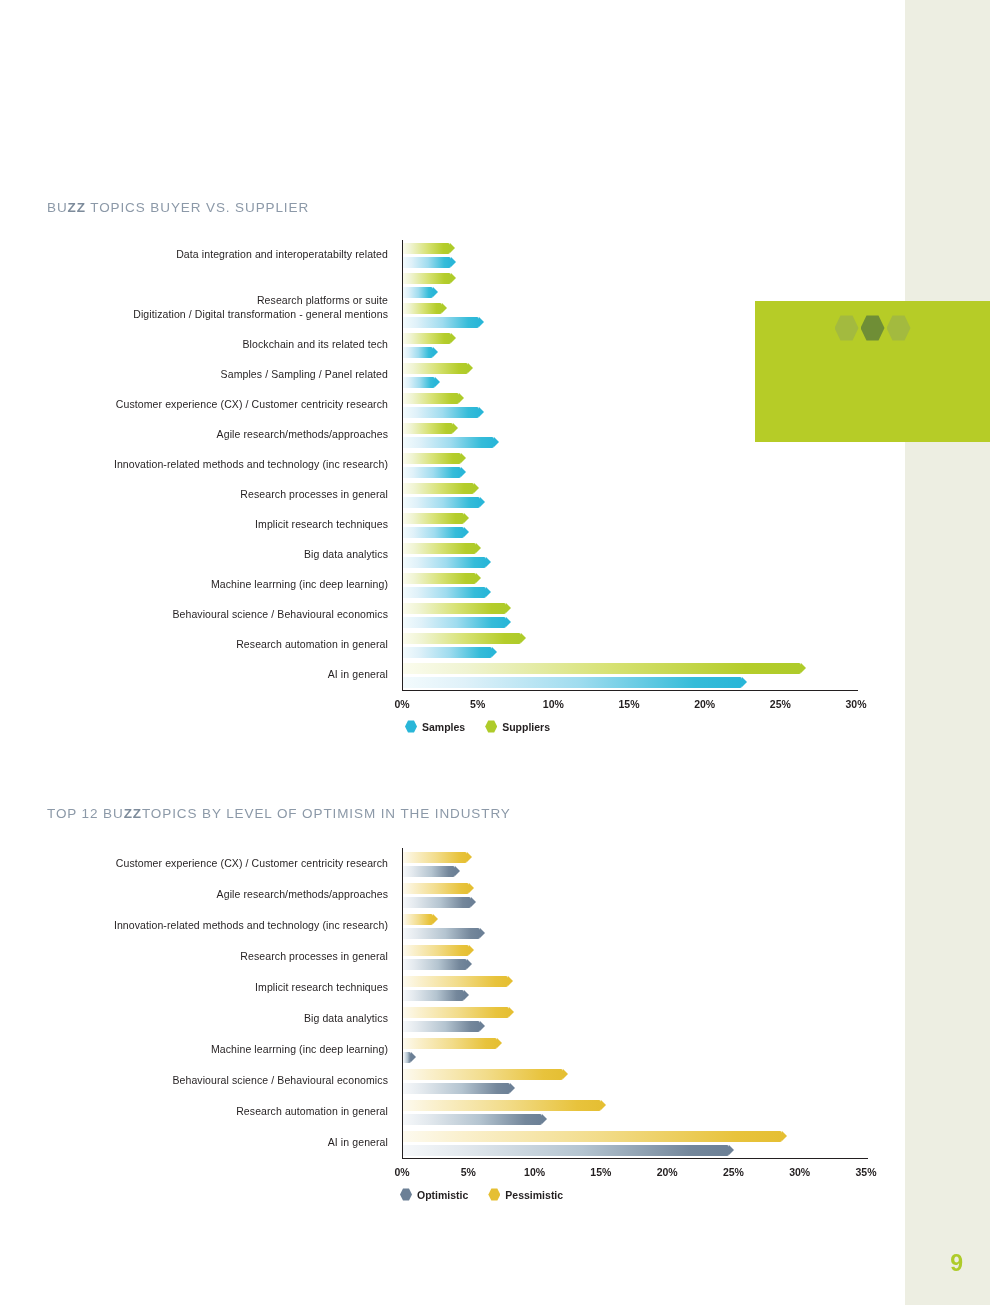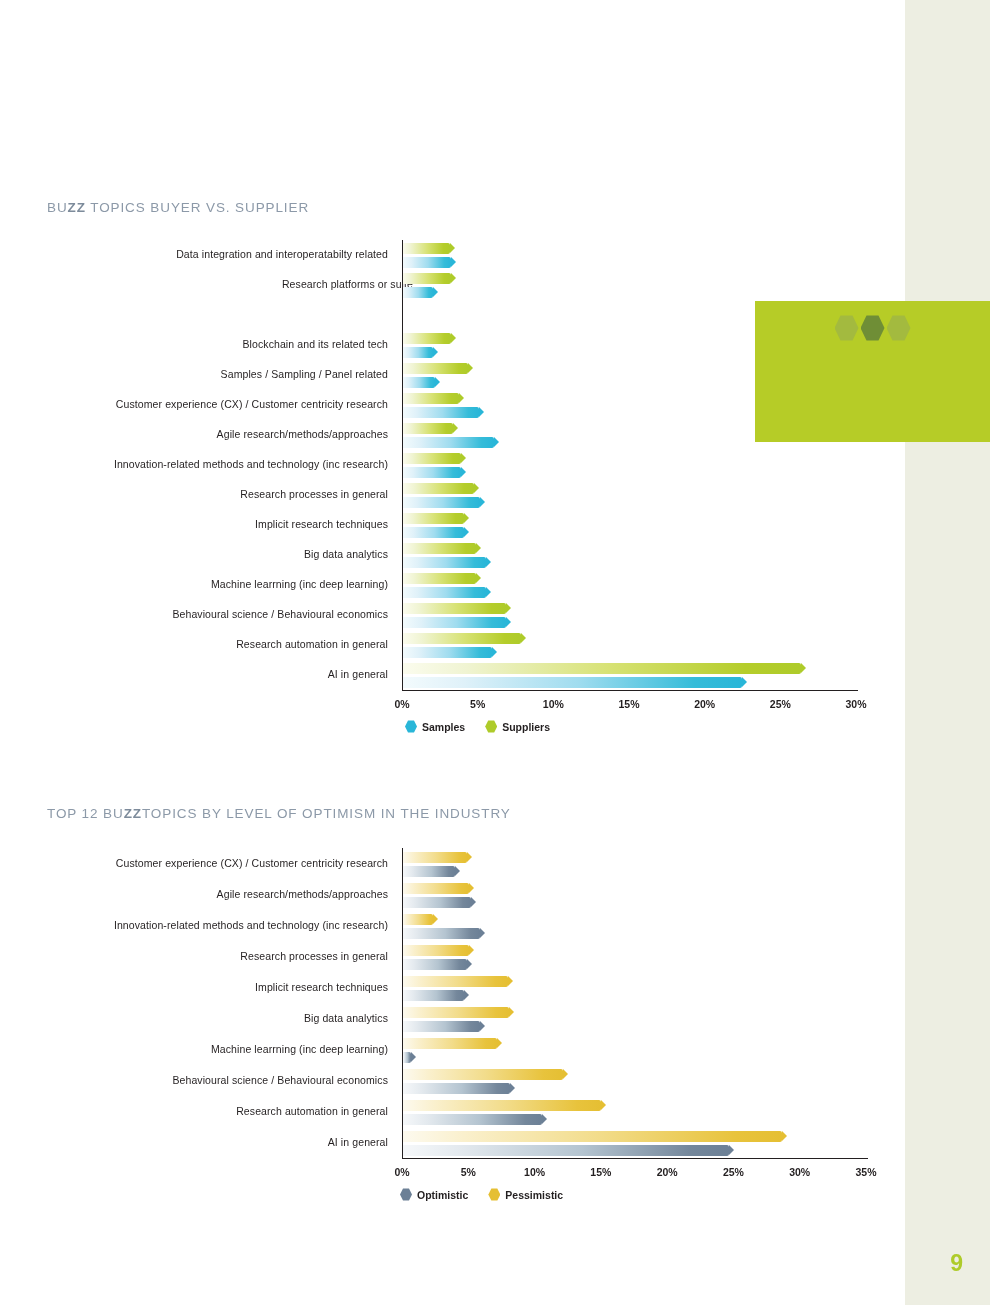--- a/index.html
+++ b/index.html
@@ -130,23 +130,28 @@
 
   <div class="chart" id="chart-1">
       <div class="axis-line" style="top: 0px; height: 450px;"></div>
       <div class="axis-bottom" style="top: 450px; width: 456px;"></div>
       <div class="row" style="top: 0px; height: 30px;">
         <div class="cat-label" style="top: 8px;">Data integration and interoperatabilty related</div>
         <div class="bar suppliers" title="Suppliers: 3.1%" style="width: 46.9133px; top: 3px;"></div>
         <div class="bar buyers" title="Buyers: 3.2%" style="width: 48.4267px; top: 17px;"></div>
       </div>
       <div class="row" style="top: 30px; height: 30px;">
-        <div class="cat-label" style="top: 8px; margin-left: 25px;">Research platforms or suite</div>
+        <div class="cat-label" style="top: 24px;">Research platforms or suite</div>
         <div class="bar suppliers" title="Suppliers: 3.2%" style="width: 48.4267px; top: 3px;"></div>
         <div class="bar buyers" title="Buyers: 2%" style="width: 30.2667px; top: 17px;"></div>
+      </div>
+      <div class="row" style="top: 60px; height: 30px;">
+        <div class="cat-label" style="top: 8px;">Digitization / Digital transformation - general mentions</div>
+        <div class="bar suppliers" title="Suppliers: 2.6%" style="width: 39.3467px; top: 3px;"></div>
+        <div class="bar buyers" title="Buyers: 5%" style="width: 75.6667px; top: 17px;"></div>
       </div>
       <div class="row" style="top: 120px; height: 30px;">
         <div class="cat-label" style="top: 8px;">Samples / Sampling / Panel related</div>
         <div class="bar suppliers" title="Suppliers: 4.3%" style="width: 65.0733px; top: 3px;"></div>
         <div class="bar buyers" title="Buyers: 2.1%" style="width: 31.78px; top: 17px;"></div>
       </div>
       <div class="row" style="top: 90px; height: 30px;">
         <div class="cat-label" style="top: 8px;">Blockchain and its related tech</div>
         <div class="bar suppliers" title="Suppliers: 3.2%" style="width: 48.4267px; top: 3px;"></div>
         <div class="bar buyers" title="Buyers: 2%" style="width: 30.2667px; top: 17px;"></div>

